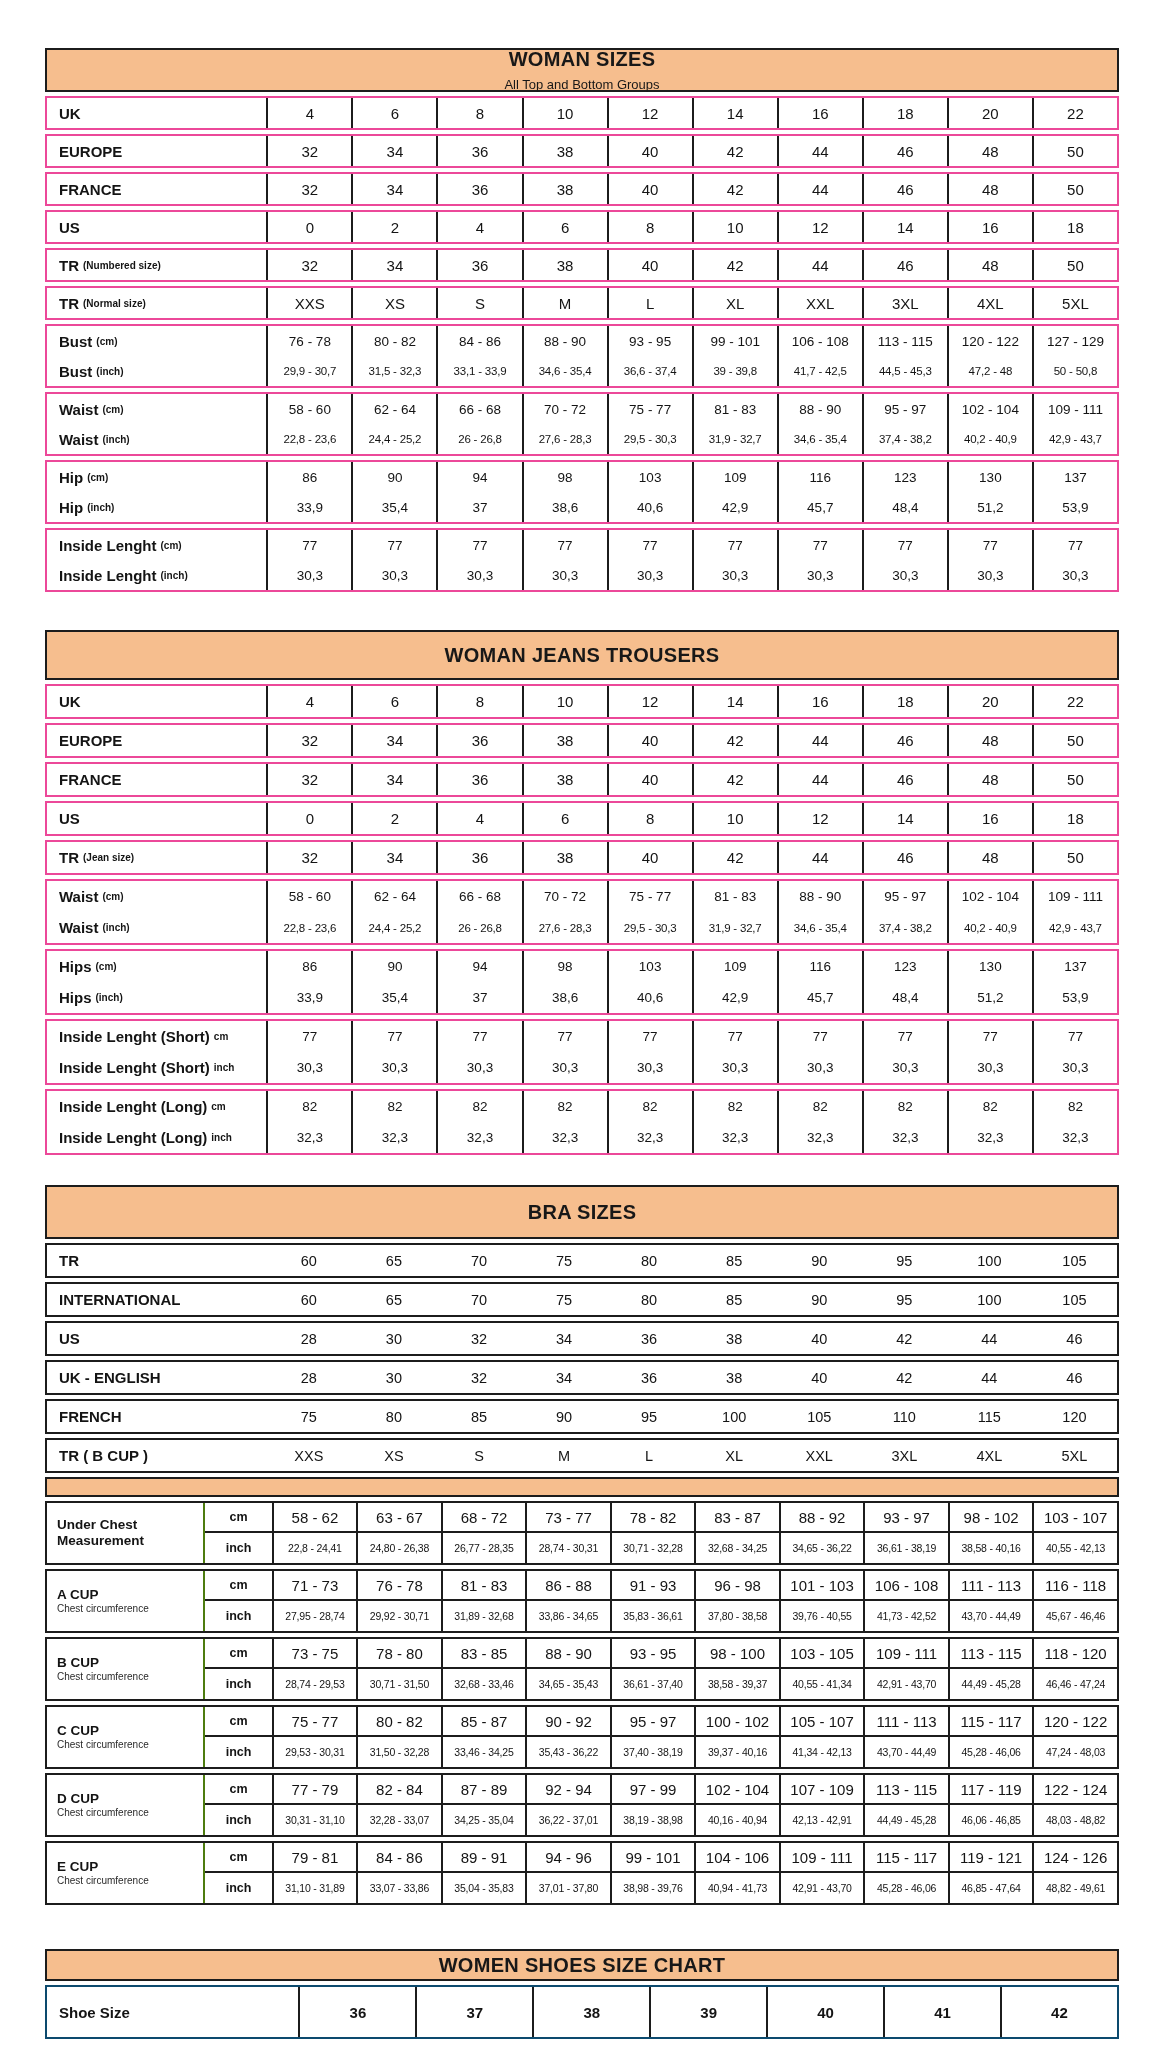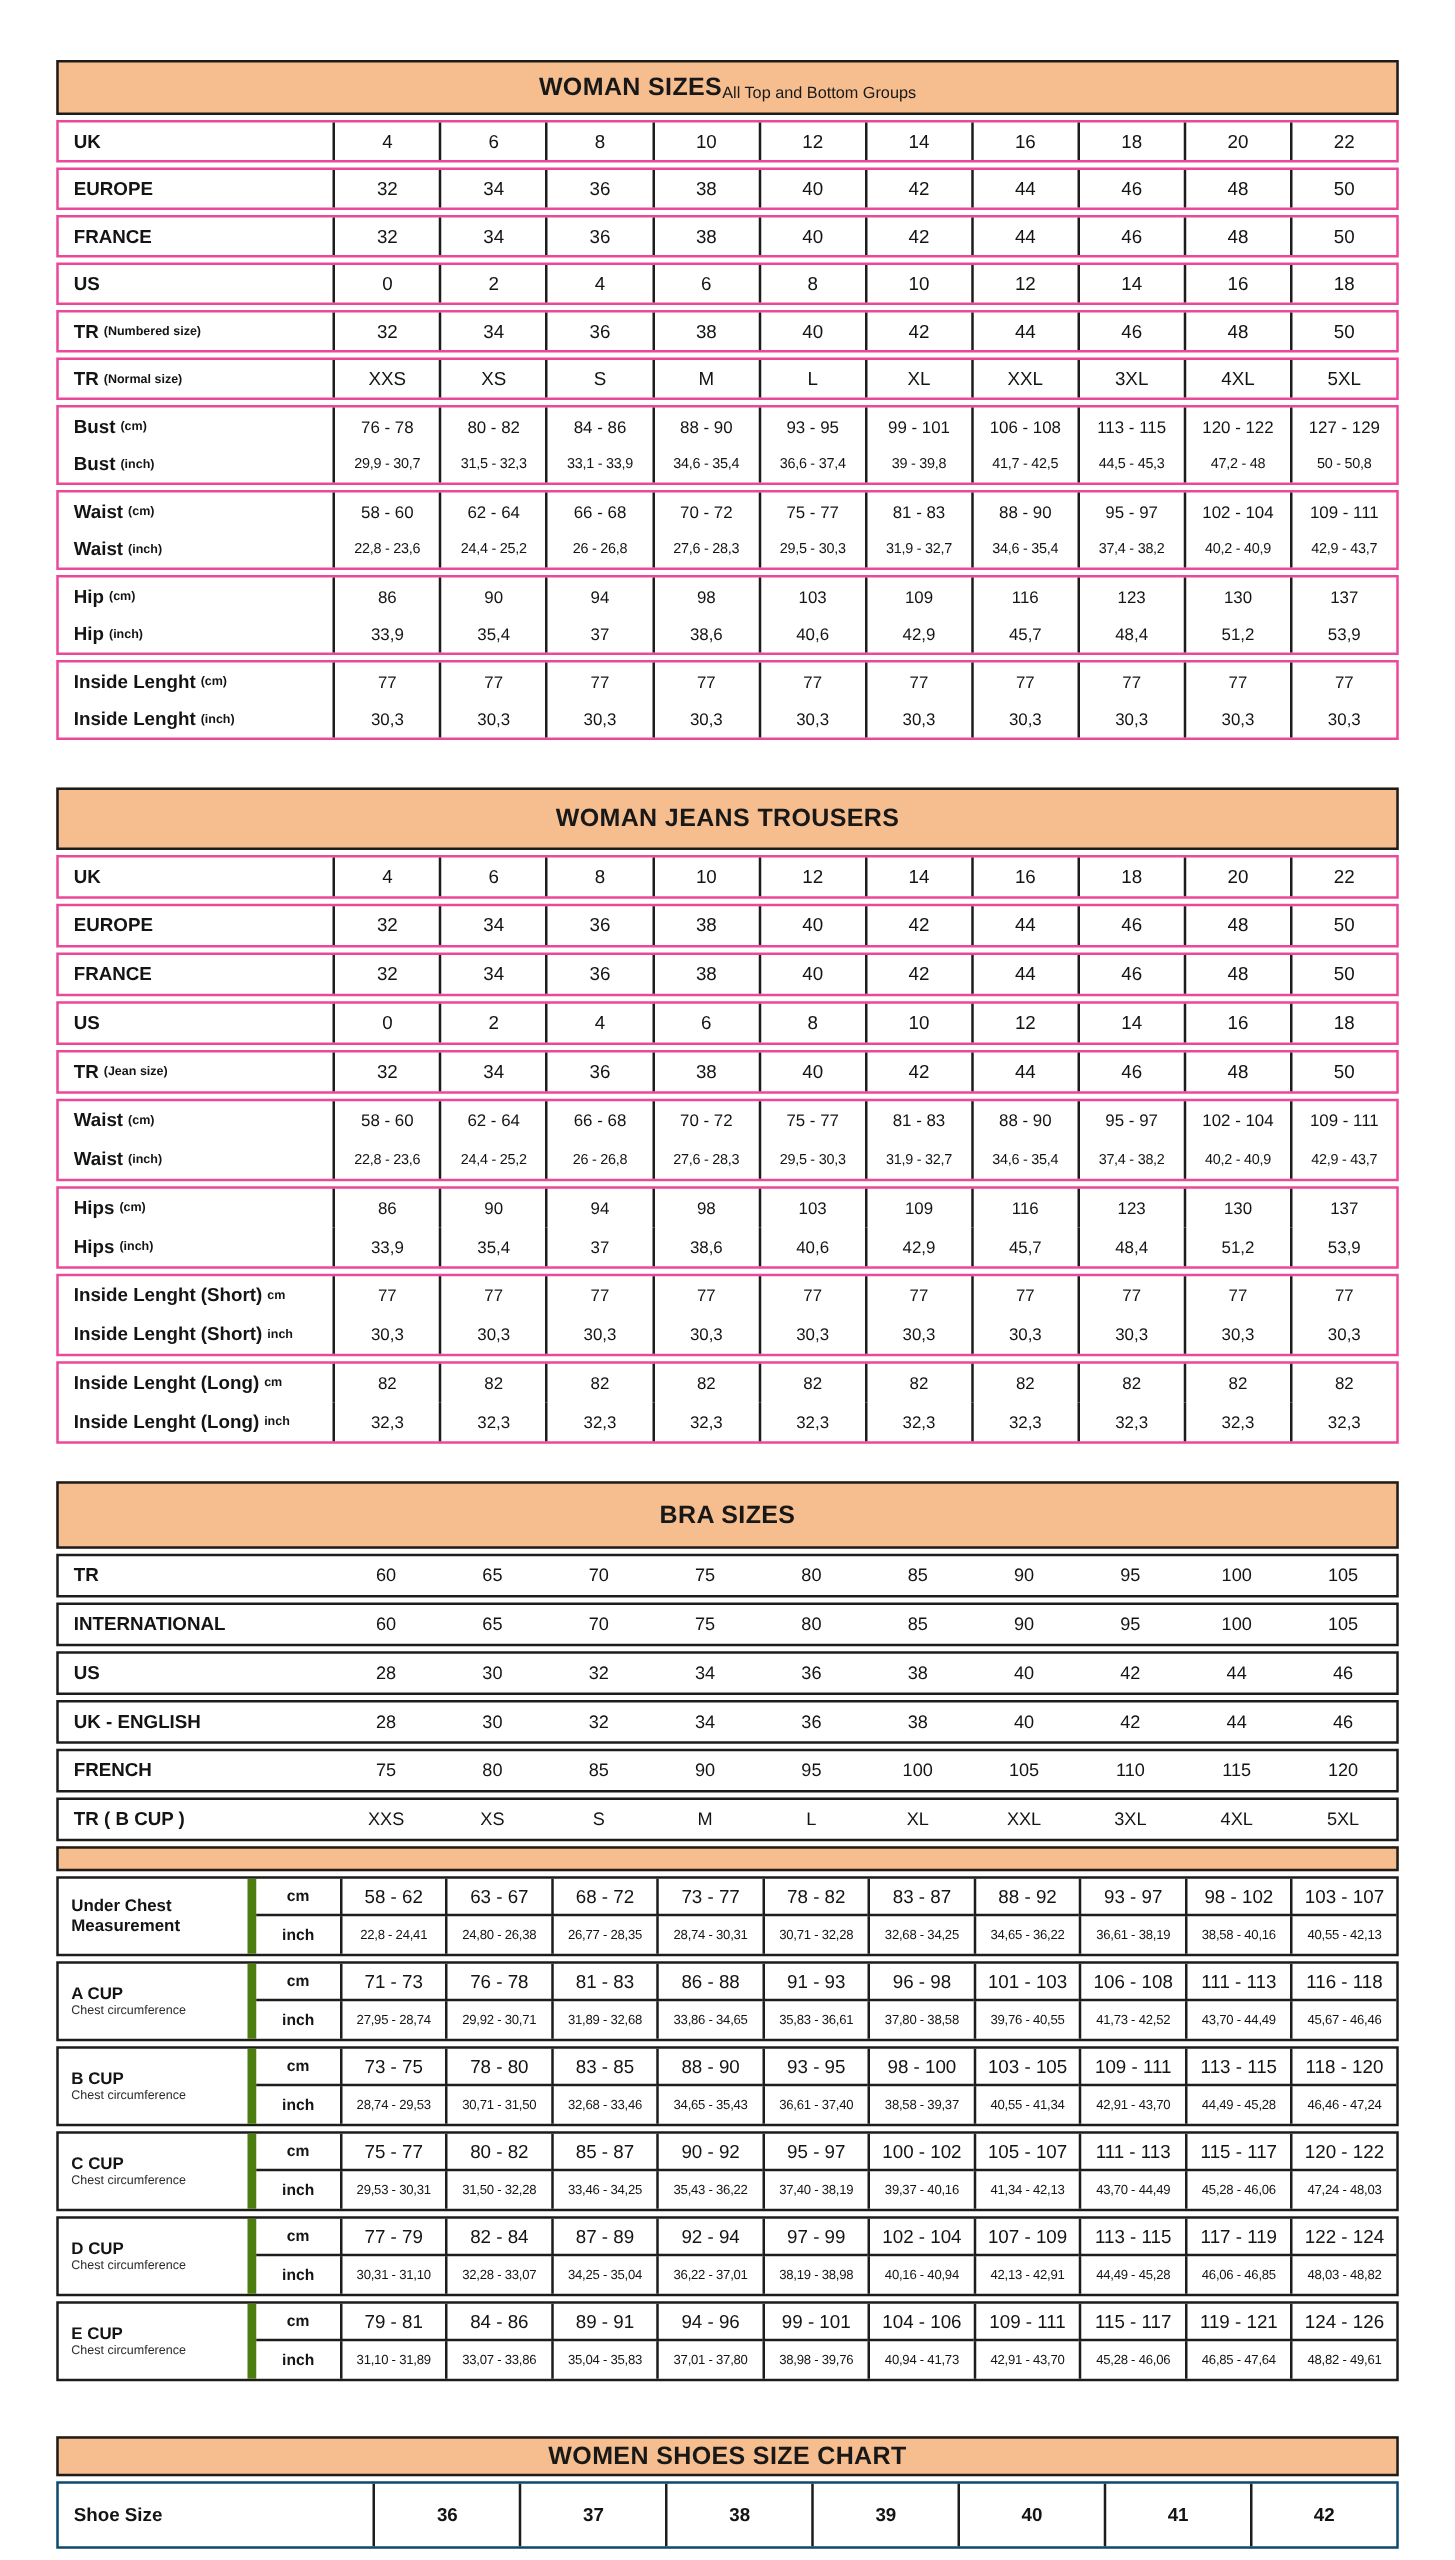--- a/index.html
+++ b/index.html
@@ -11,21 +11,21 @@
   }
   .page{width:1164px;padding:48px 45px 0 45px}
   .tbl{width:100%}
   .t1{margin-bottom:38px}
   .t2{margin-bottom:30px}
   .t3{margin-bottom:44px}
 
   
   .band{
     background:#F6BE8E;border:2px solid #1c1c1c;
-    display:flex;flex-direction:row;justify-content:center;align-items:center;
+    display:flex;flex-direction:column;justify-content:center;align-items:center;
     text-align:center;
   }
   .band-t1{height:44px}
   .band-t2{height:50px}
   .band-t3{height:54px}
   .band-t4{height:32px}
   .band-title{font-weight:bold;font-size:20px;letter-spacing:.3px;color:#181818}
   .band-sub{font-weight:normal;font-size:13px;margin-top:6px;color:#181818}
 
   
@@ -55,21 +55,21 @@
 
   
   .cgroup{
     border:2px solid #1c1c1c;background:#fff;margin-top:4px;
     display:grid;grid-template-columns:14.8% 6.2% repeat(10,7.9%);
     grid-auto-rows:30px;
   }
   .cgroup .cup-label{
     grid-row:1 / span 2;grid-column:1;
     display:flex;flex-direction:column;justify-content:center;align-items:flex-start;
-    padding-left:10px;border-right:7px solid #4d7c0f;line-height:1.15;
+    padding-left:10px;border-right:2px solid #4d7c0f;line-height:1.15;
   }
   .cup-main{font-weight:bold;font-size:13.5px;white-space:normal}
   .cup-sub{font-size:10px;color:#2a2a2a}
   .cgroup .unit{font-weight:bold;font-size:12.5px}
   .cgroup .cval{border-left:2px solid #1c1c1c}
   .cgroup .hr{border-bottom:2px solid #1c1c1c}
   .cm-val{font-size:15px}
   .in-val{font-size:10.5px;letter-spacing:-0.2px}
 
   

